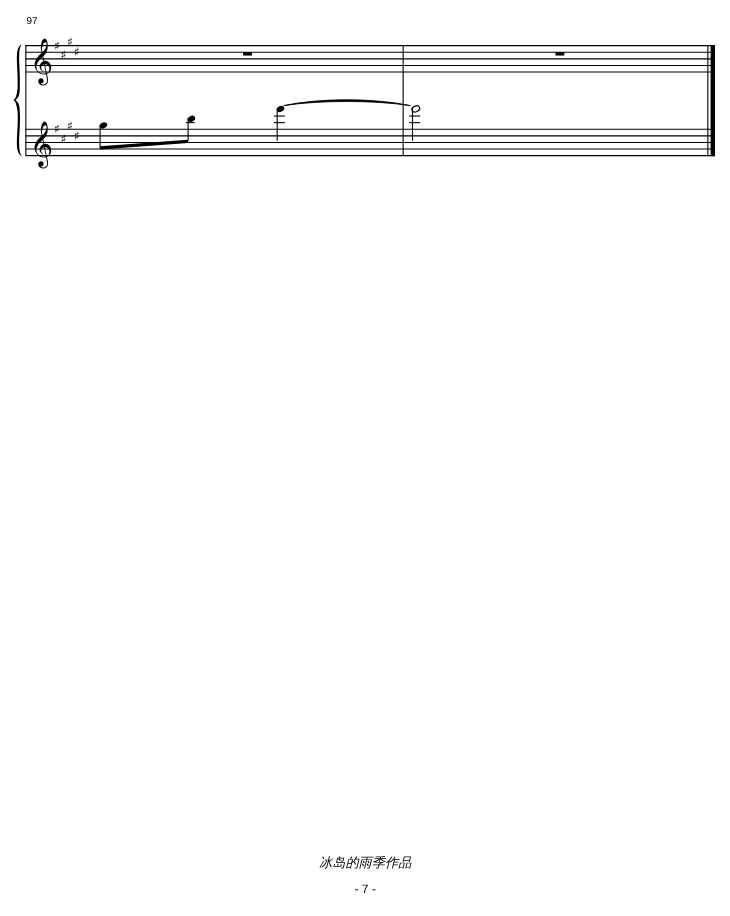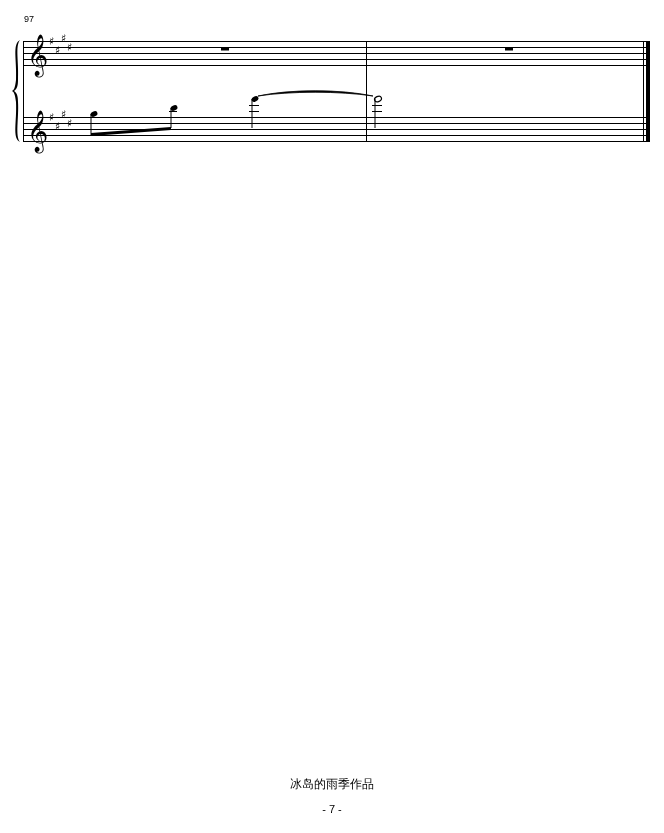--- a/index.html
+++ b/index.html
@@ -1,20 +1,20 @@
 <!DOCTYPE html>
 <html><head>
   <meta charset="utf-8">
   <style>
     html, body { margin: 0; padding: 0; background: #ffffff; }
     body { width: 664px; height: 833px; position: relative; overflow: hidden; font-family: "Liberation Sans", sans-serif; color: #000; }
     .page { position: absolute; left: 0; top: 0; width: 664px; height: 803px; }
     .measure-number { position: absolute; left: 24px; top: 14px; font-size: 9px; font-family: "Liberation Sans", sans-serif; color: #000; }
     svg.score { position: absolute; left: 0; top: 0; }
-    .footer-credit { position: absolute; left: 0; width: 664px; top: 776px; text-align: center; font-size: 12px; font-family: "DejaVu Sans", sans-serif; }
+    .footer-credit { position: absolute; left: 0; width: 664px; top: 776px; text-align: center; font-size: 12px; font-family: "DejaVu Sans", sans-serif; font-style: italic; }
     .footer-page { position: absolute; left: 0; width: 664px; top: 803px; text-align: center; font-size: 11px; font-family: "Liberation Sans", sans-serif; }
   </style>
 </head>
 <body>
 
 <div class="page">
 
   <div class="measure-number">97</div>
 
   <svg class="score" width="664" height="160" viewBox="0 0 664 160">

